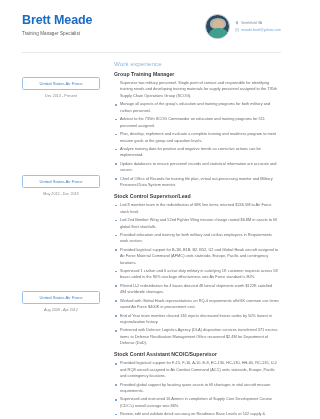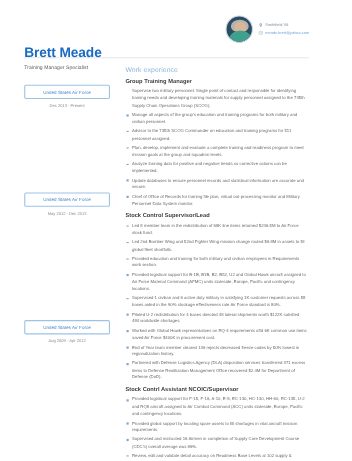--- a/index.html
+++ b/index.html
@@ -14,21 +14,21 @@
 
   
   .header {
     display:flex; align-items:flex-start;
     padding:13px 16px 0 22px;
     height:45px;
   }
   .header-left { flex:1; }
   .name {
     font-size:12.5px; font-weight:bold; color:#1a6bc4;
-    letter-spacing:-0.1px; line-height:1.15;margin-top:28px;
+    letter-spacing:-0.1px; line-height:1.15;
   }
   .subtitle {
     font-size:4.6px; color:#5c5c5c; margin-top:4px; letter-spacing:0.05px;
   }
   .header-right { display:flex; align-items:center; gap:5px; padding-top:1px; }
   .avatar {
     width:25px; height:25px; border-radius:50%;
     border:1.1px solid #cfd8e0; overflow:hidden;
     background:#2b4d63; position:relative; flex:none;
   }

